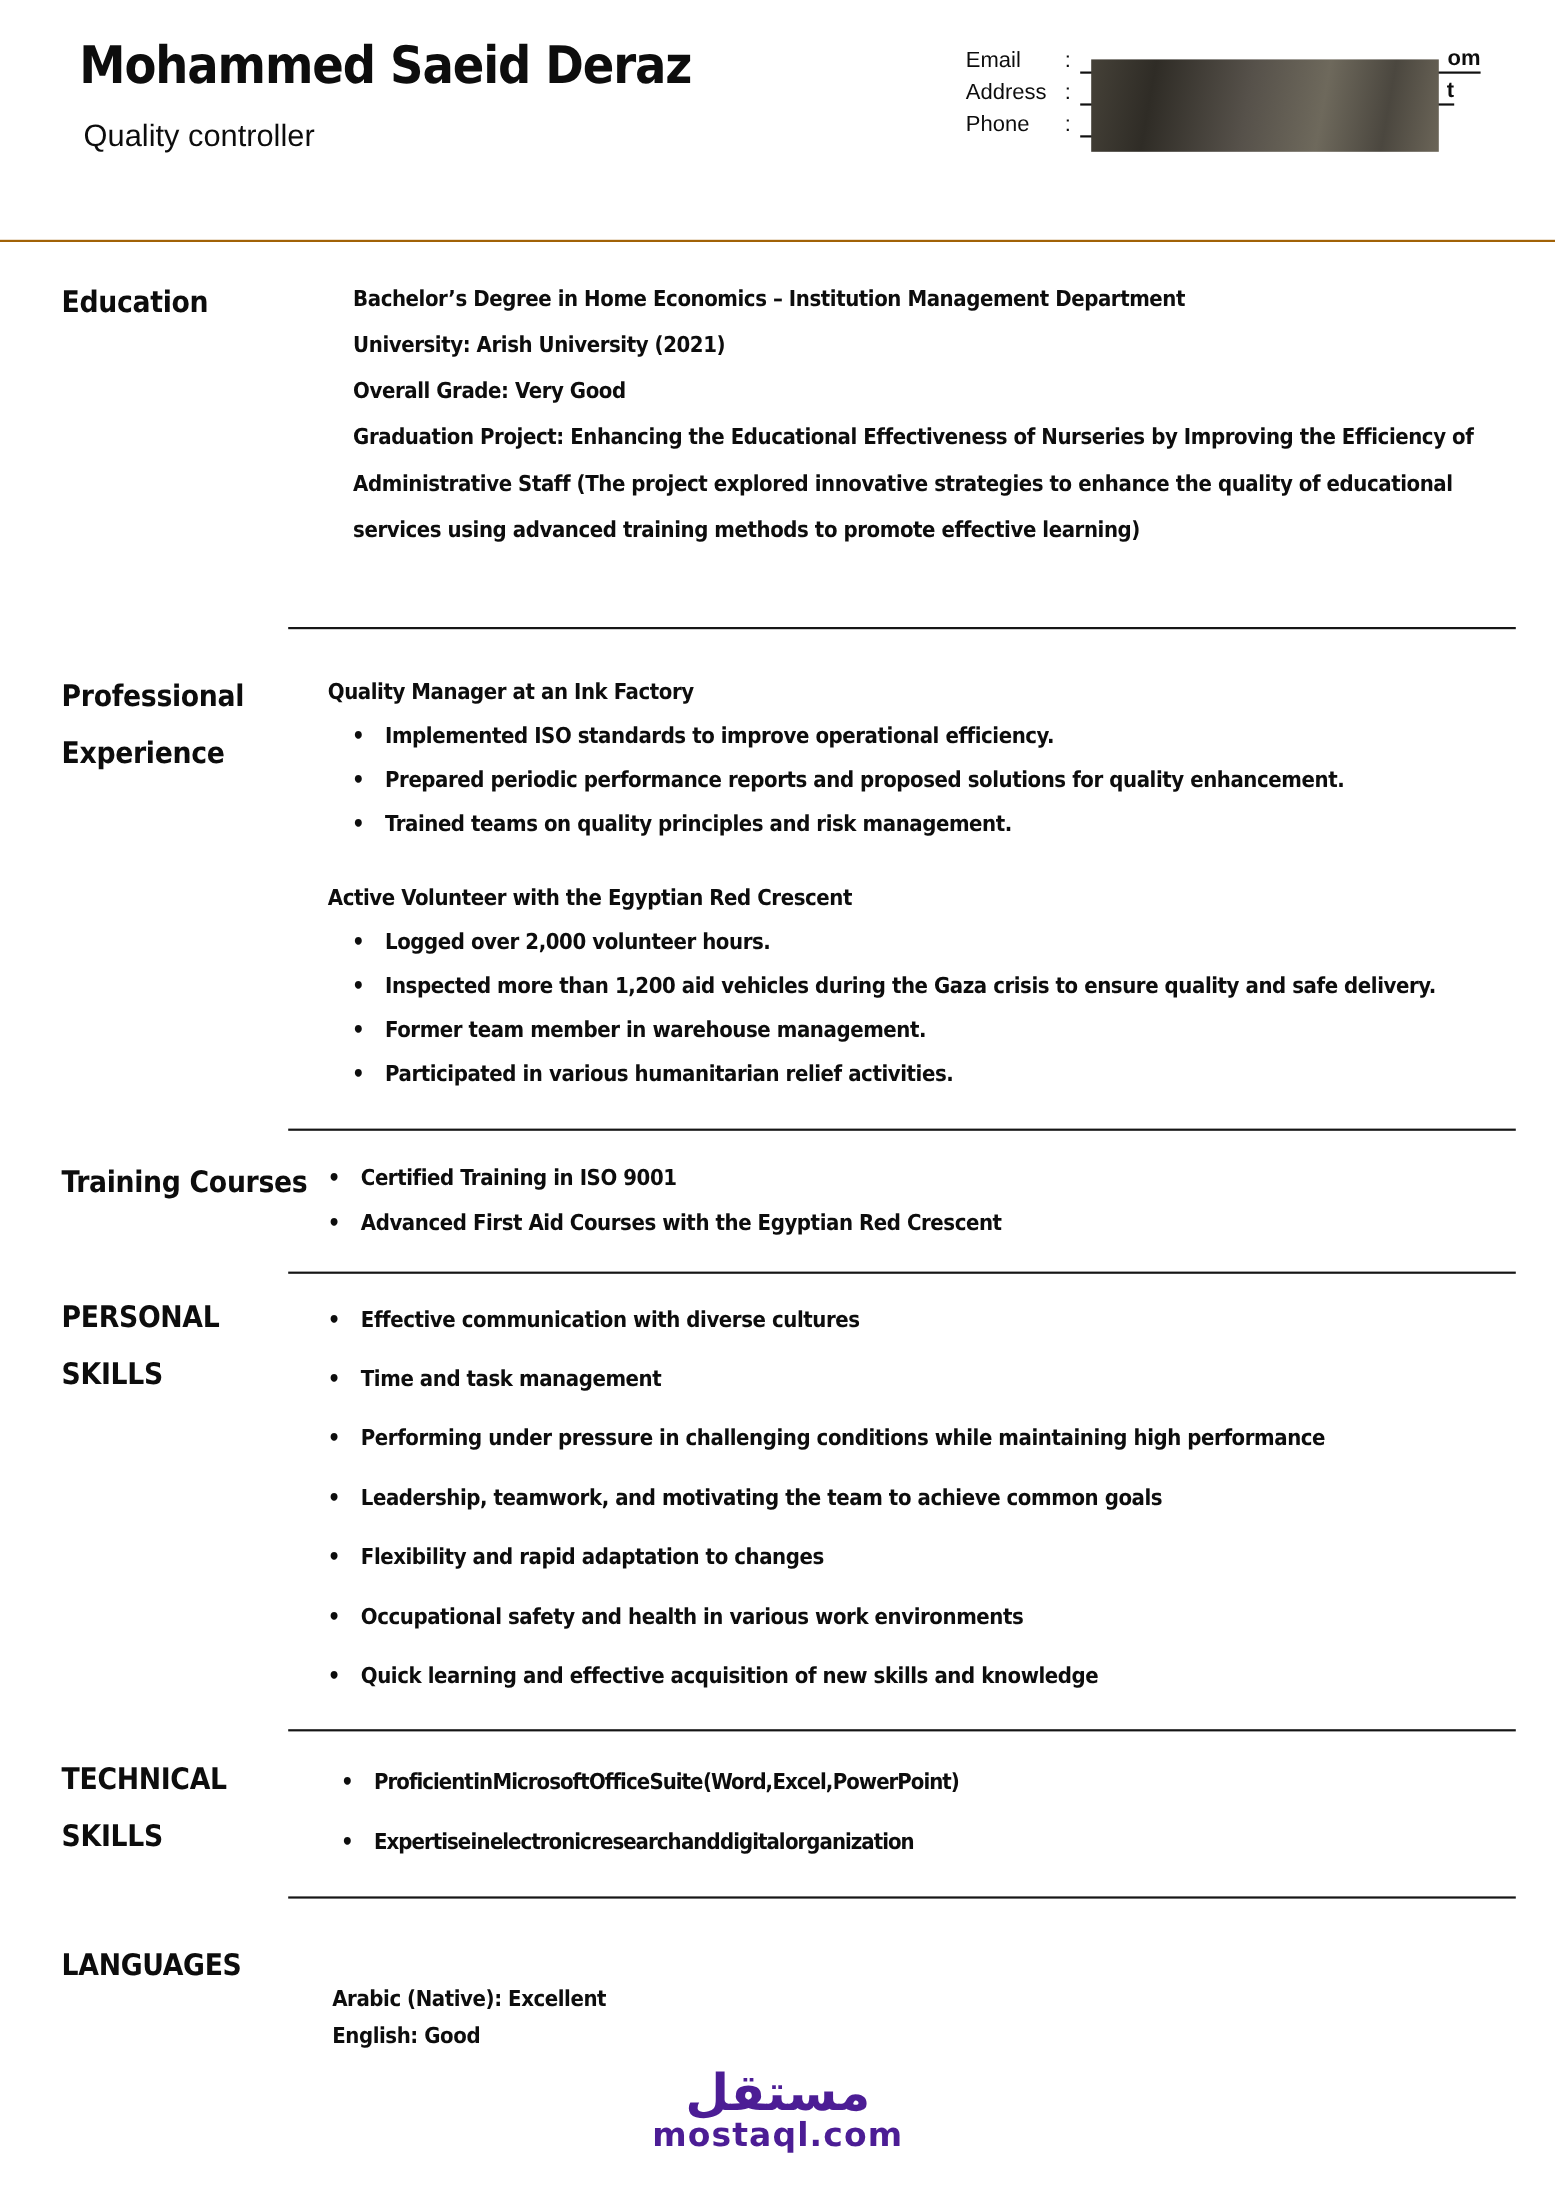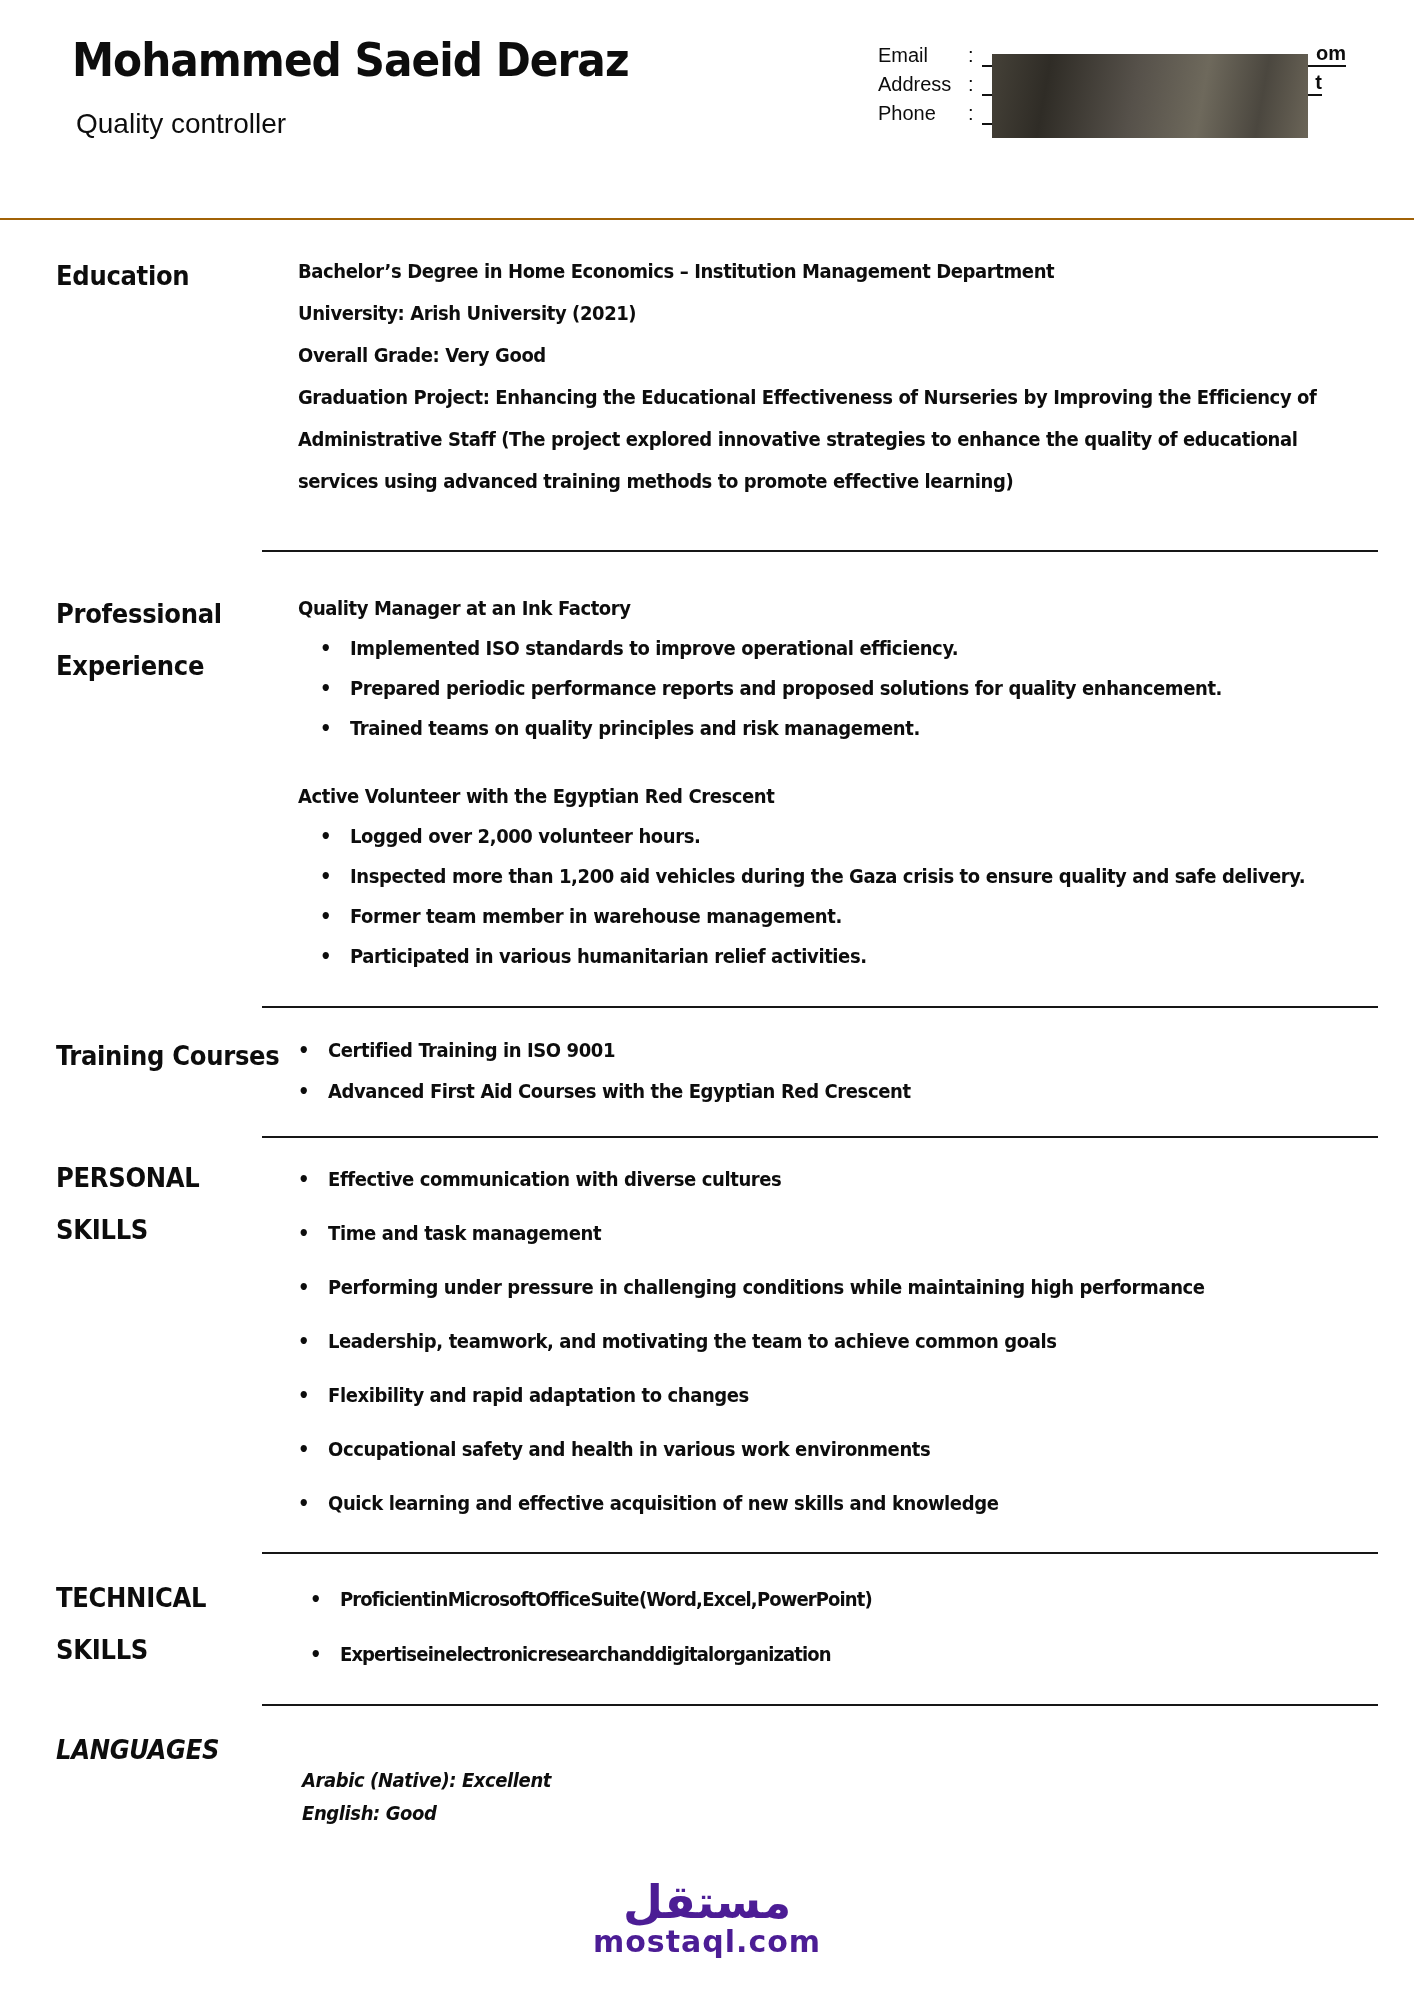--- a/index.html
+++ b/index.html
@@ -35,41 +35,41 @@
     font-family:"DejaVu Sans",sans-serif;font-stretch:condensed;padding-left:6px;
   }
   .content{max-width:1092px;font-weight:700;font-size:20px;letter-spacing:-0.4px;
     font-family:"DejaVu Sans",sans-serif;font-stretch:condensed;}
   .divider{border-top:2px solid #161616;margin-left:212px;height:0;}
   ul{list-style:none;margin:0;padding:0;}
   li{display:flex;}
   .dot{width:30px;flex:0 0 30px;}
   .li-text{flex:1;}
   
-  .sec-education{padding-top:30px;padding-bottom:48px;}
+  .sec-education{padding-top:30px;padding-bottom:68px;gap:23px;}
   .edu-lines{line-height:42px;}
   
   .sec-experience{padding-top:36px;padding-bottom:30px;}
   .job-title{line-height:40px;}
   .job ul{margin-left:22px;line-height:40px;}
   .job{margin-bottom:28px;}
   .job:last-child{margin-bottom:0;}
   
   .sec-training{padding-top:22px;padding-bottom:24px;}
   .sec-training ul{line-height:41px;}
   
   .sec-personal{padding-top:14px;padding-bottom:22px;}
   .sec-personal ul{line-height:54px;}
   .sec-personal .li-text{text-align:justify;}
   
   .sec-technical{padding-top:18px;padding-bottom:22px;gap:12px;}
   .sec-technical ul{line-height:55px;}
   .sec-technical .li-text{letter-spacing:-0.9px;word-spacing:-5px;}
   
-  .sec-languages{padding-top:18px;font-style:italic;}
+  .sec-languages{padding-top:35px;}
   .lang-lines{line-height:33px;padding-left:4px;margin-top:40px;}
   
   .watermark{position:absolute;left:0;right:0;top:1878px;text-align:center;color:#4c1d95;
     font-family:"DejaVu Sans",sans-serif;font-weight:700;user-select:none;}
   .wm-ar{font-size:46px;line-height:48px;letter-spacing:1px;}
   .wm-domain{font-size:30px;line-height:32px;letter-spacing:1px;}
 </style>
 </head>
 <body>
 

